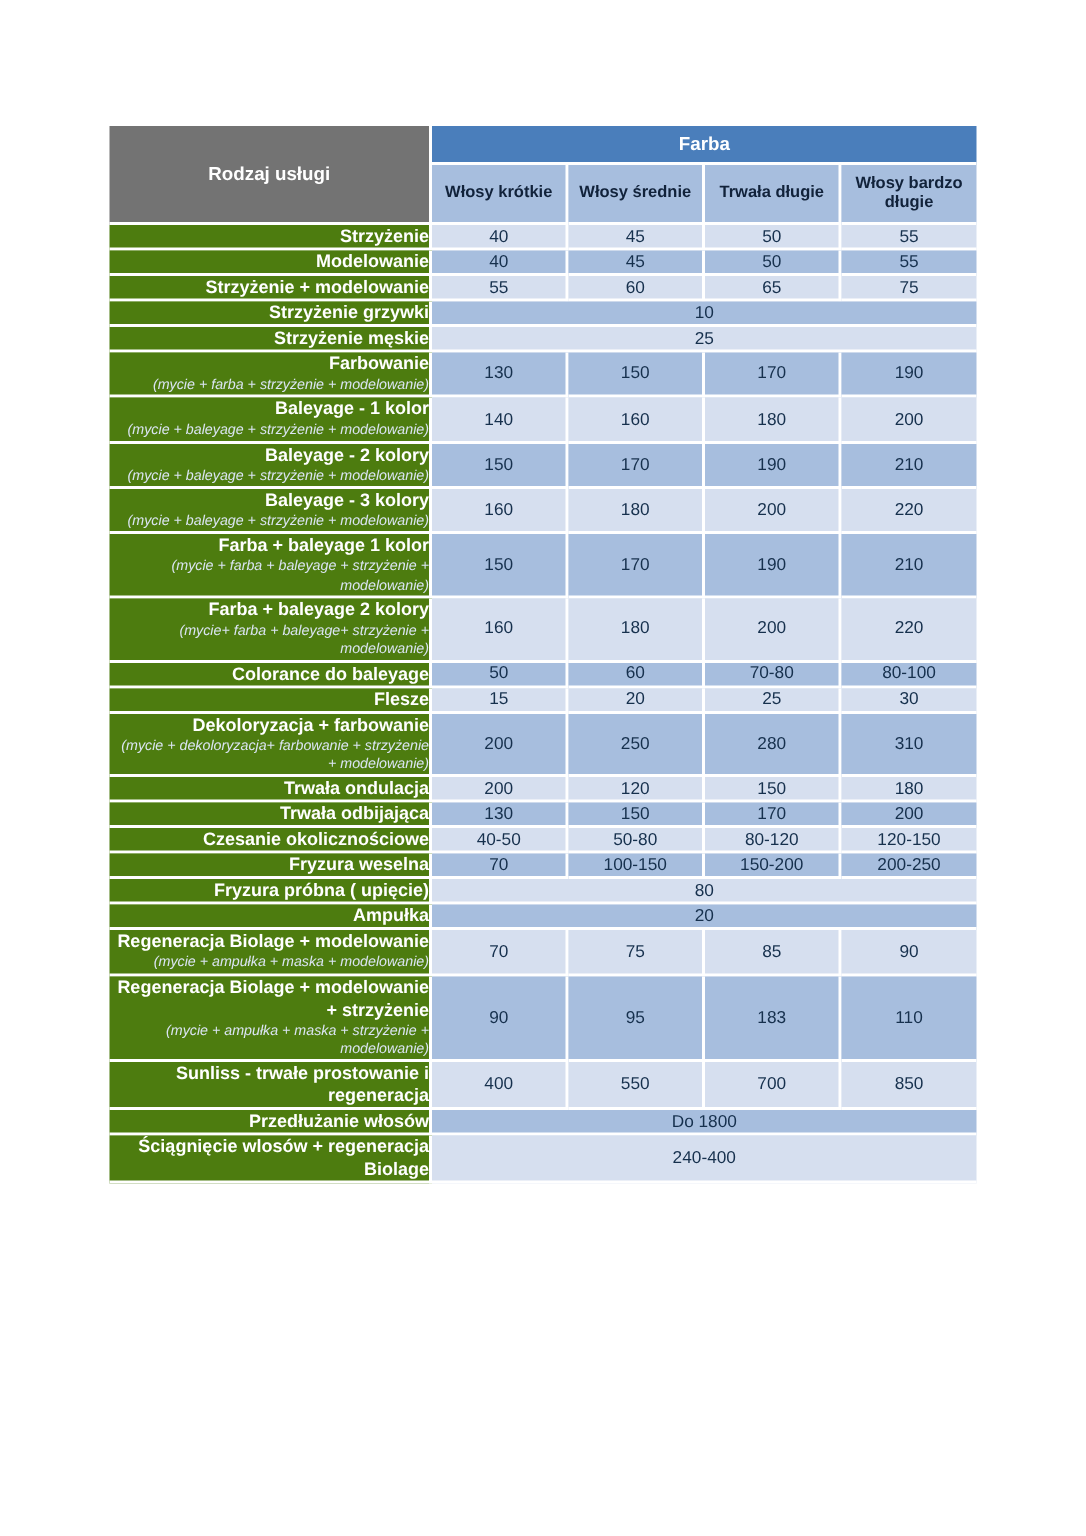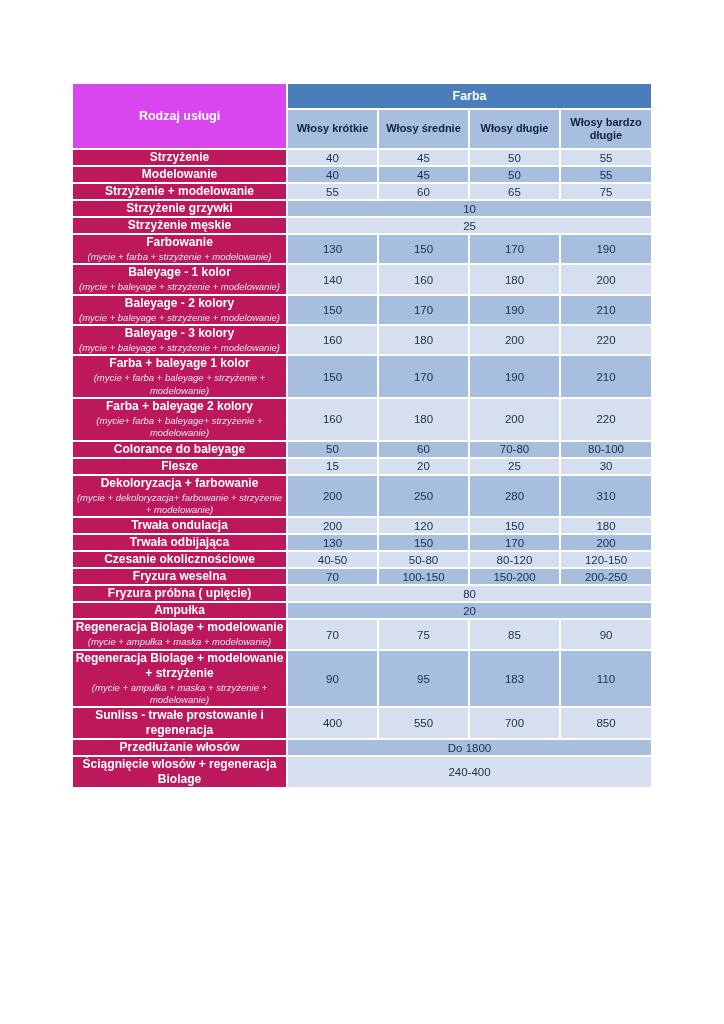--- a/index.html
+++ b/index.html
@@ -43,21 +43,21 @@
     width: 578px;
     table-layout: fixed;
   }
   table.price td, table.price th {
     padding: 0;
     margin: 0;
     vertical-align: middle;
   }
   
   .th-service {
-    background: #d946ef;
+    background: #737373;
     color: #ffffff;
     font-weight: bold;
     font-size: 12.5px;
     text-align: center;
     border-right: 2px solid #ffffff;
     border-bottom: 2px solid #ffffff;
     padding: 4px 6px;
   }
   .th-cena {
     background: #4a7ebb;
@@ -77,26 +77,26 @@
     text-align: center;
     height: 38px;
     line-height: 1.2;
     border-right: 2px solid #ffffff;
     border-bottom: 2px solid #ffffff;
     padding: 2px 3px;
   }
   .th-sub.last { border-right: none; }
   
   .lbl {
-    background: #be185d;
+    background: #4d7c0f;
     color: #ffffff;
     border-right: 2px solid #ffffff;
     border-bottom: 2px solid #ffffff;
     padding: 3px 8px 4px 8px;
-    text-align: center;
+    text-align: right;
   }
   .lbl .name {
     font-weight: bold;
     font-size: 12px;
     line-height: 1.25;
     display: block;
   }
   .lbl .sub {
     display: block;
     font-style: italic;
@@ -135,21 +135,21 @@
         <col style="width:90px">
       </colgroup>
       <thead>
         <tr>
           <th class="th-service" rowspan="2">Rodzaj usługi</th>
           <th class="th-cena" colspan="4">Farba</th>
         </tr>
         <tr>
           <th class="th-sub">Włosy krótkie</th>
           <th class="th-sub">Włosy średnie</th>
-          <th class="th-sub">Włosy długie</th>
+          <th class="th-sub">Trwała długie</th>
           <th class="th-sub last">Włosy bardzo długie</th>
         </tr>
       </thead>
       <tbody id="table-body">
           <tr>
             <td class="lbl">
               <span class="name">Strzyżenie</span>
             </td>
             <td class="val shade-light">40</td>
             <td class="val shade-light">45</td>

